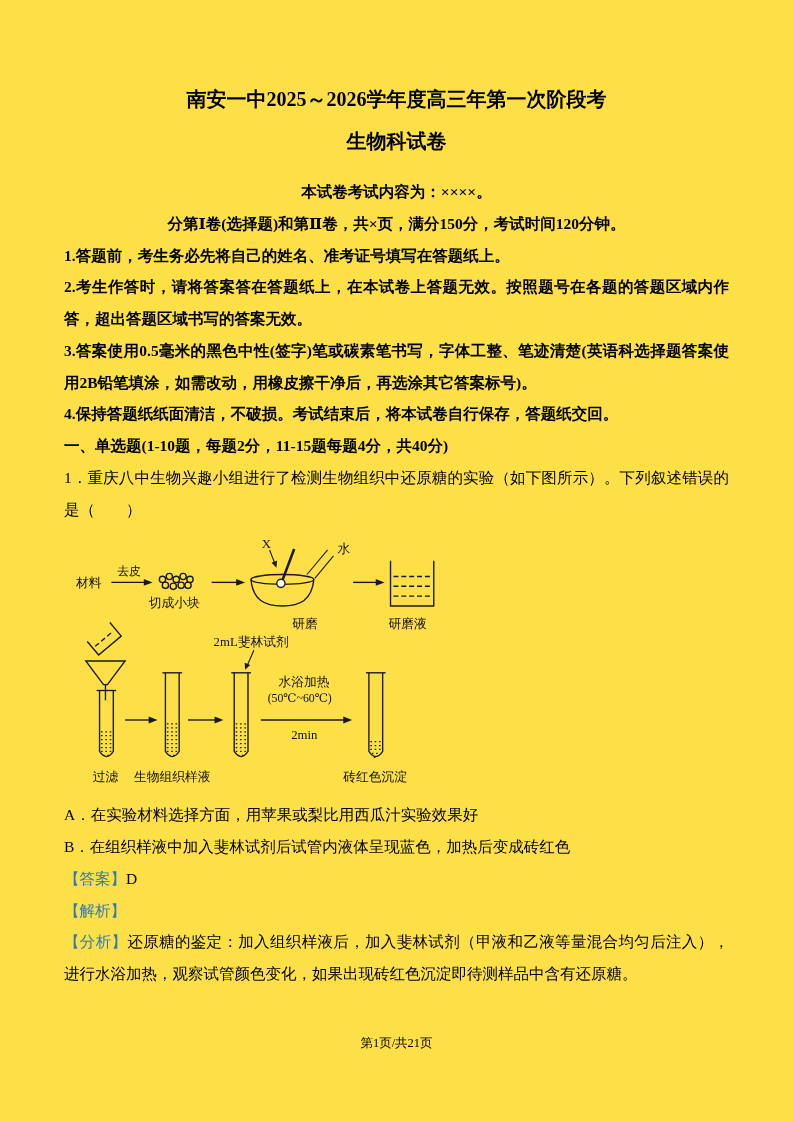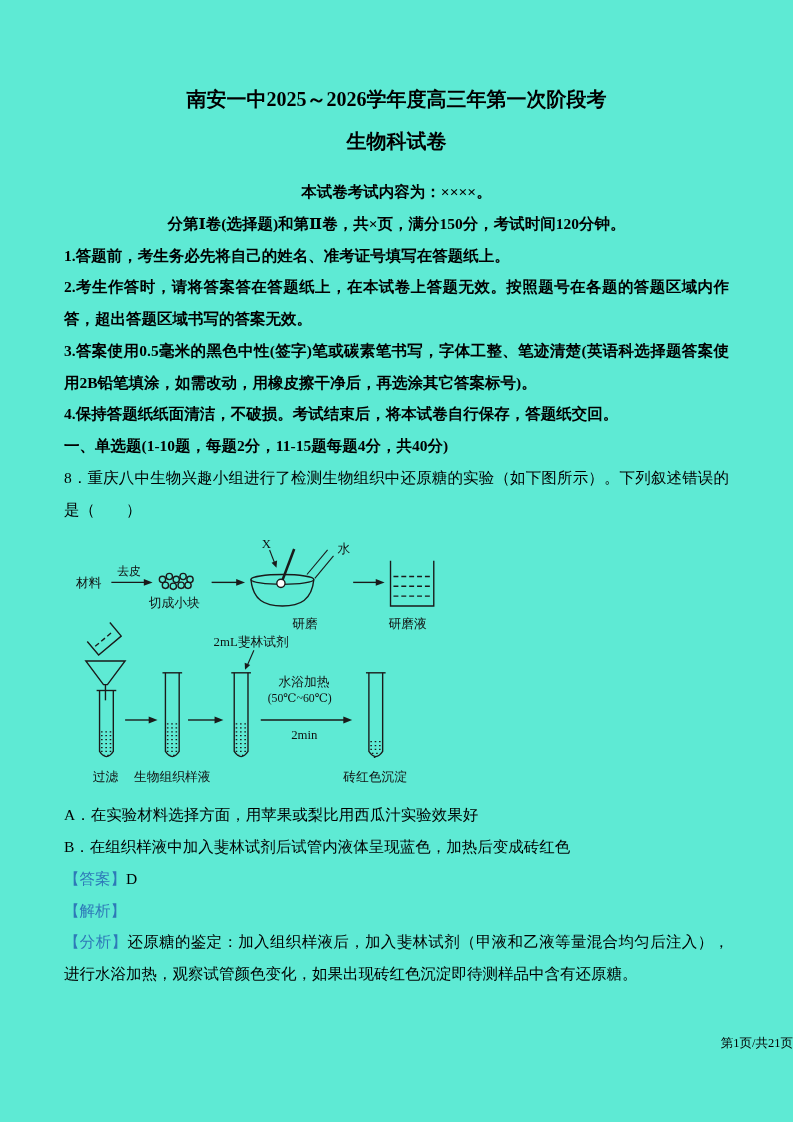--- a/index.html
+++ b/index.html
@@ -4,32 +4,32 @@
 <style>
   * { margin:0; padding:0; box-sizing:border-box; }
   html,body { background:#ffffff; }
   body {
     width:793px; height:1122px; margin:0 auto;
     font-family:"Liberation Serif","DejaVu Serif",serif;
     color:#000;
   }
   .page {
     position:relative; width:793px; height:1122px;
-    padding:84px 64px 0 64px; overflow:hidden; background:#5eead4;
+    padding:84px 64px 0 64px; overflow:hidden; background:#fde047;
   }
   .title { text-align:center; font-weight:700; font-size:20px; line-height:1.5; }
   .title.main { margin-bottom:12px; }
   .title.sub  { margin-bottom:20px; }
   p { font-size:15.5px; line-height:2.05; text-align:justify; }
   .c { text-align:center; }
   .b { font-weight:700; }
   .blue { color:#2e79b8;font-family:Liberation Serif, serif; }
   .footer {
     position:absolute; left:0; right:0; bottom:70px;
-    text-align:right; font-size:12.5px; color:#000;margin-top:14px;
+    text-align:center; font-size:12.5px; color:#000;margin-top:14px;
   }
   
   .diagram { display:block; margin:10px 0 10px 10px; }
   .diagram .stroke { fill:none; stroke:#1a1a1a; stroke-width:1.4; }
   .diagram .thin   { fill:none; stroke:#1a1a1a; stroke-width:1.1; }
   .diagram .w2     { stroke-width:2.6; }
   .diagram .fill   { fill:#1a1a1a; stroke:none; }
   .diagram .dash   { stroke-dasharray:5 3; }
   .diagram .dots   { fill:none; stroke:#1a1a1a; stroke-width:1.3; stroke-dasharray:1.6 2.8; }
   .diagram text.dl { font-size:13px; fill:#111; font-family:inherit; }
@@ -46,21 +46,21 @@
   <p class="c b">本试卷考试内容为：××××。</p>
   <p class="c b">分第Ⅰ卷(选择题)和第Ⅱ卷，共×页，满分150分，考试时间120分钟。</p>
 
   <p class="b">1.答题前，考生务必先将自己的姓名、准考证号填写在答题纸上。</p>
   <p class="b">2.考生作答时，请将答案答在答题纸上，在本试卷上答题无效。按照题号在各题的答题区域内作答，超出答题区域书写的答案无效。</p>
   <p class="b">3.答案使用0.5毫米的黑色中性(签字)笔或碳素笔书写，字体工整、笔迹清楚(英语科选择题答案使用2B铅笔填涂，如需改动，用橡皮擦干净后，再选涂其它答案标号)。</p>
   <p class="b">4.保持答题纸纸面清洁，不破损。考试结束后，将本试卷自行保存，答题纸交回。</p>
 
   <p class="b">一、单选题(1-10题，每题2分，11-15题每题4分，共40分)</p>
 
-  <p>8．重庆八中生物兴趣小组进行了检测生物组织中还原糖的实验（如下图所示）。下列叙述错误的是（　　）</p>
+  <p>1．重庆八中生物兴趣小组进行了检测生物组织中还原糖的实验（如下图所示）。下列叙述错误的是（　　）</p>
 
   <svg class="diagram" viewBox="0 0 470 258" width="462" height="254">
 
     <text class="dl" x="2" y="53">材料</text>
     <text class="dl sm" x="44" y="40">去皮</text>
     <line class="stroke" x1="38" y1="48" x2="72" y2="48"></line>
     <polygon class="fill" points="80,48 71,44.5 71,51.5"></polygon>
 
     <g class="stroke">
       <circle cx="90" cy="45" r="3.2"></circle>

